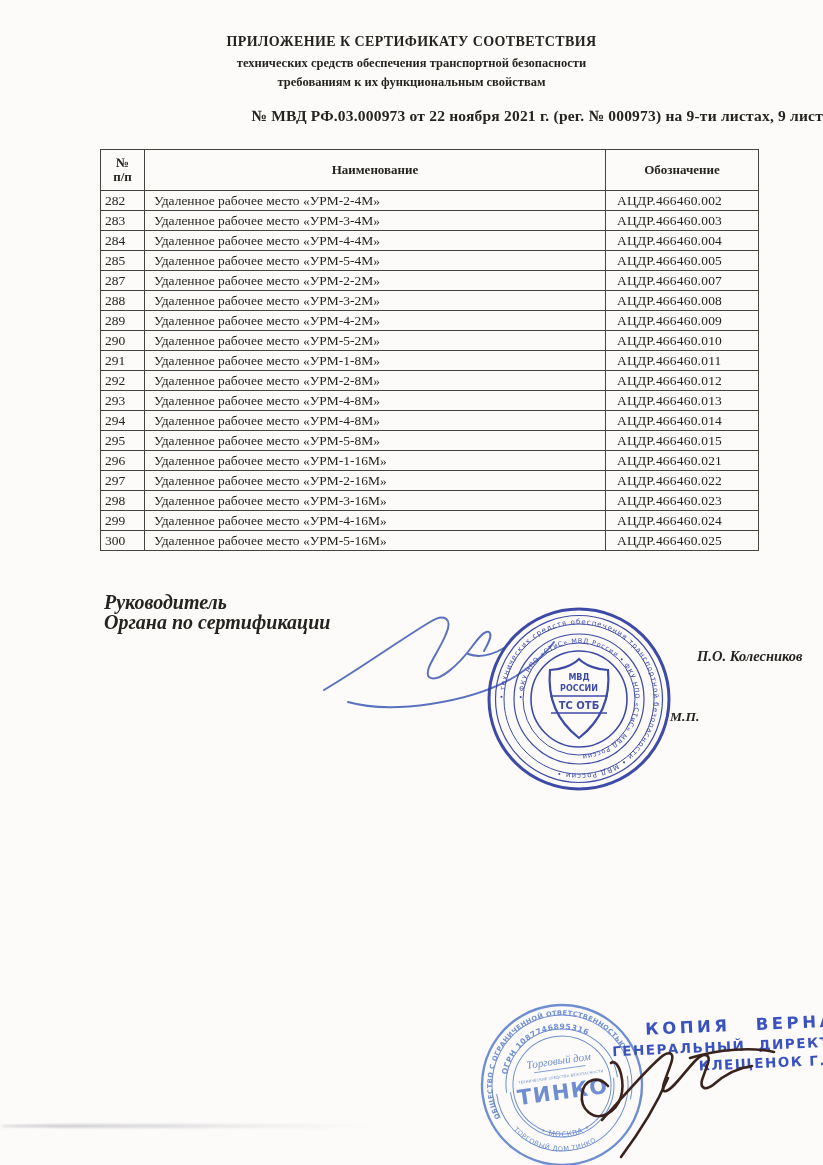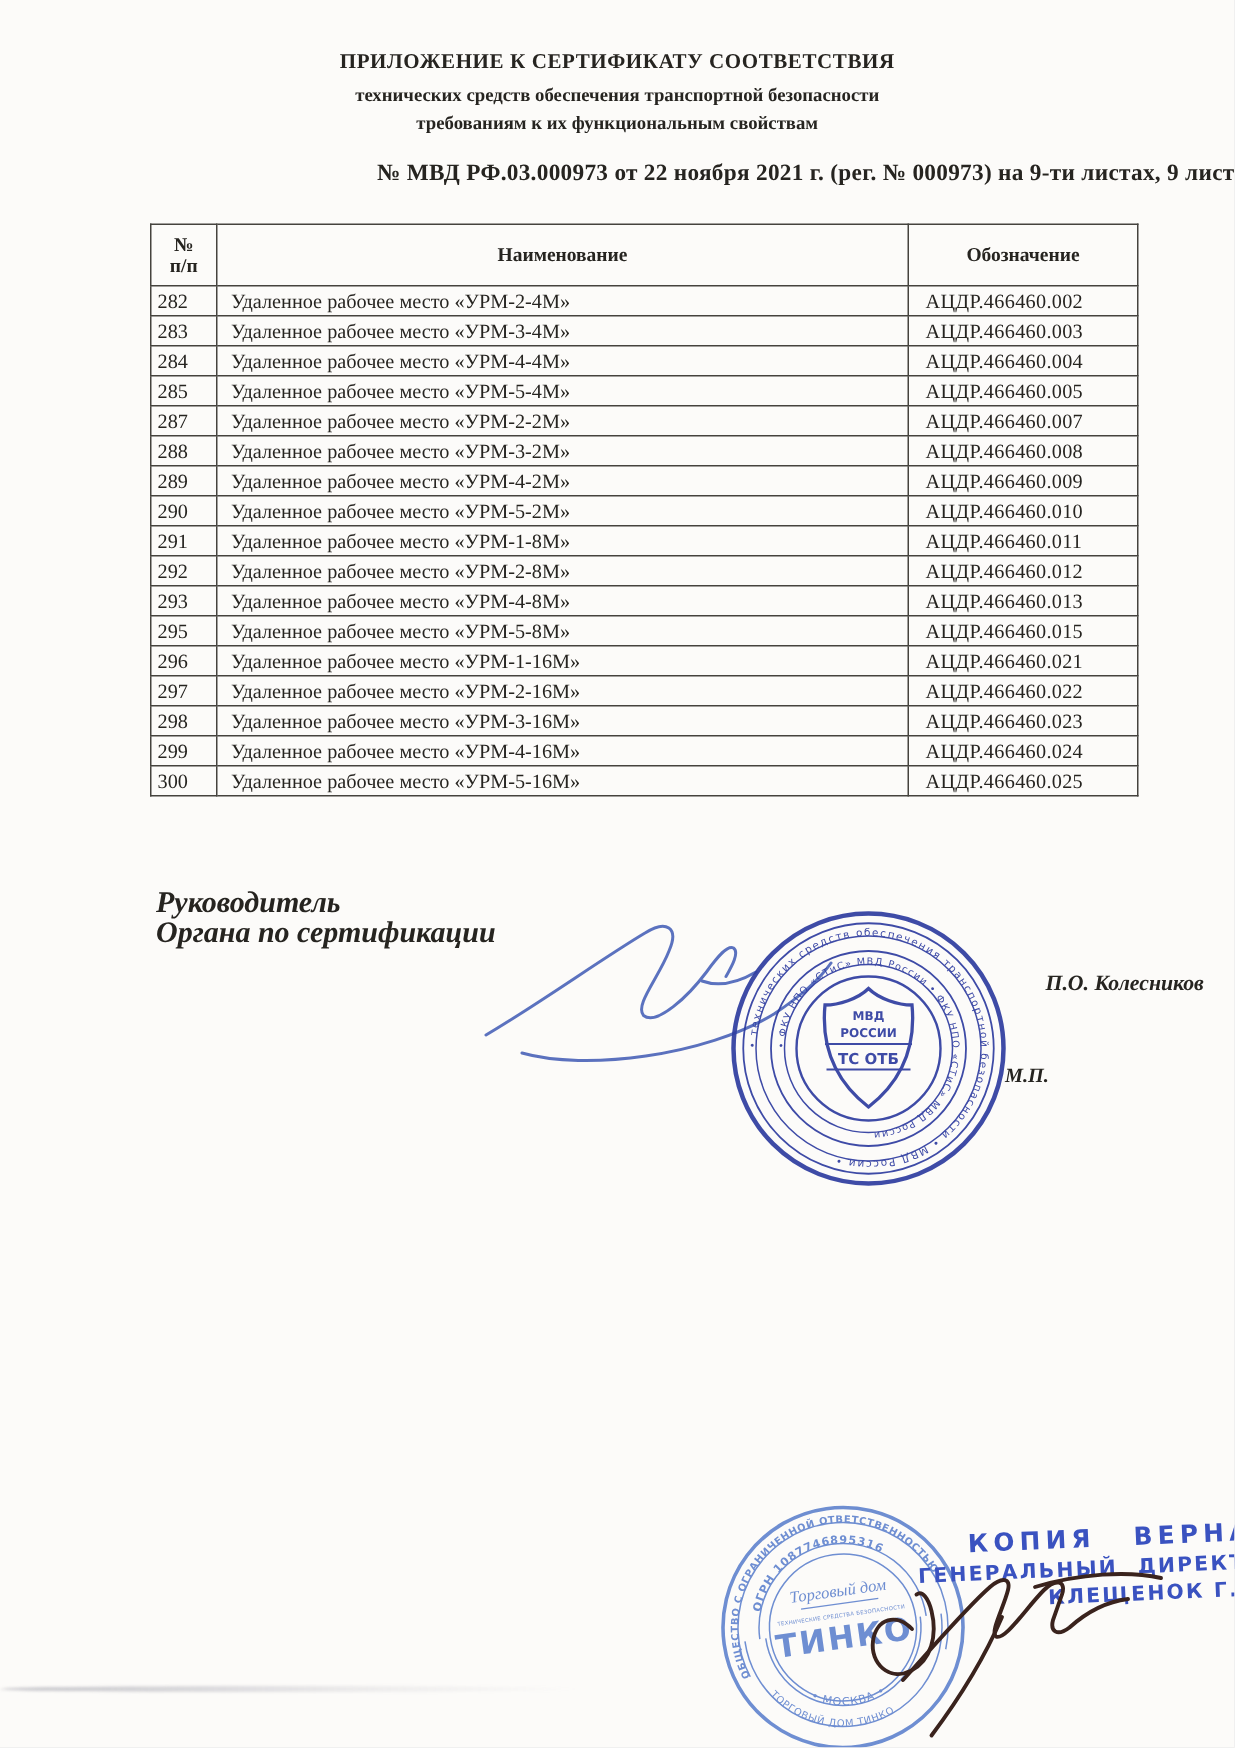--- a/index.html
+++ b/index.html
@@ -135,20 +135,25 @@
           <td class="col-num">292</td>
           <td class="col-name">Удаленное рабочее место «УРМ-2-8М»</td>
           <td class="col-designation">АЦДР.466460.012</td>
         </tr>
         <tr>
           <td class="col-num">293</td>
           <td class="col-name">Удаленное рабочее место «УРМ-4-8М»</td>
           <td class="col-designation">АЦДР.466460.013</td>
         </tr>
         <tr>
+          <td class="col-num">294</td>
+          <td class="col-name">Удаленное рабочее место «УРМ-4-8М»</td>
+          <td class="col-designation">АЦДР.466460.014</td>
+        </tr>
+        <tr>
           <td class="col-num">295</td>
           <td class="col-name">Удаленное рабочее место «УРМ-5-8М»</td>
           <td class="col-designation">АЦДР.466460.015</td>
         </tr>
         <tr>
           <td class="col-num">296</td>
           <td class="col-name">Удаленное рабочее место «УРМ-1-16М»</td>
           <td class="col-designation">АЦДР.466460.021</td>
         </tr>
         <tr>

